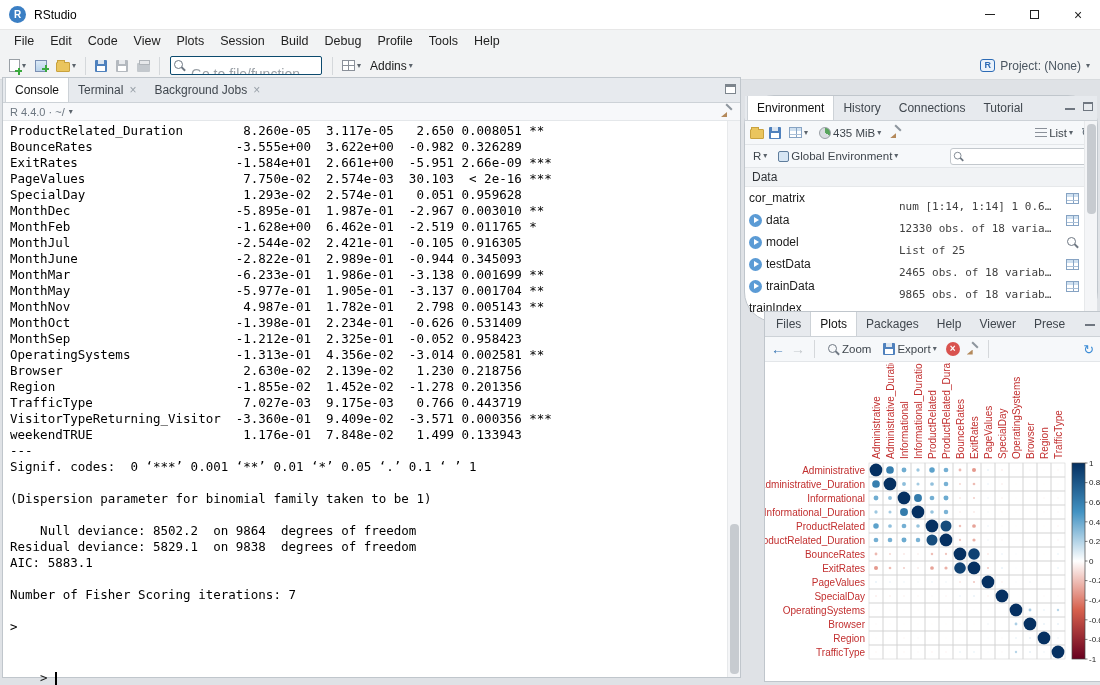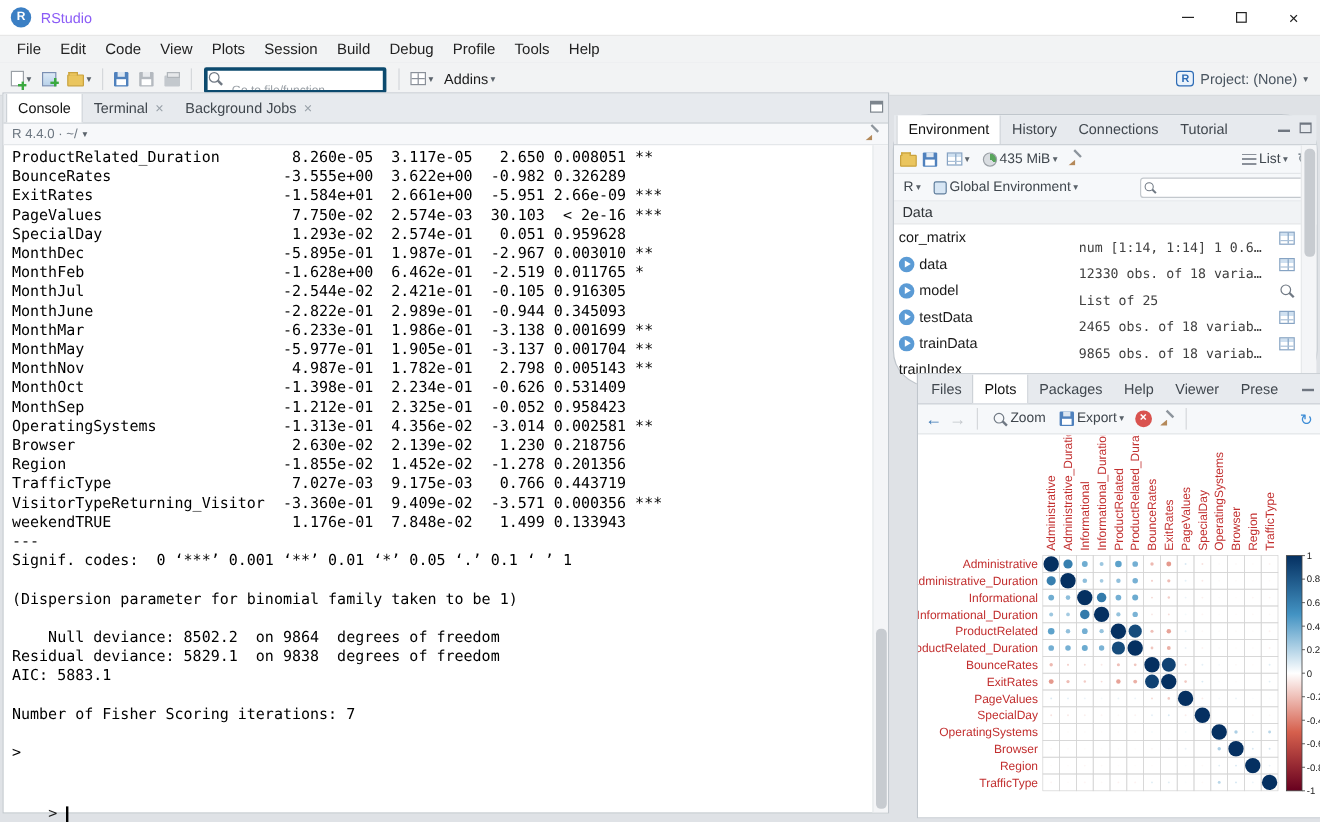--- a/index.html
+++ b/index.html
@@ -2,21 +2,21 @@
 <html><head>
 <meta charset="utf-8">
 <style>
   *{box-sizing:border-box;margin:0;padding:0;}
   html,body{width:1100px;height:685px;}
   body{position:relative;overflow:hidden;background:#dfe2e6;font-family:"Liberation Sans",sans-serif;font-size:12px;color:#1a1a1a;}
 
   
   .titlebar{position:absolute;top:0;left:0;right:0;height:30px;background:#ffffff;border-bottom:1px solid #e7e7e7;display:flex;align-items:center;}
   .app-logo{width:17px;height:17px;border-radius:50%;background:#3b7fc4;color:#fff;font-size:10px;font-weight:bold;text-align:center;line-height:17px;margin-left:9px;}
-  .win-title{margin-left:8px;font-size:12px;color:#8b5cf6;}
+  .win-title{margin-left:8px;font-size:12px;color:#000000;}
   .win-controls{margin-left:auto;display:flex;height:30px;}
   .wbtn{width:44px;height:30px;display:flex;align-items:center;justify-content:center;font-size:14px;color:#222;}
   .i{display:inline-block;position:relative;}
   .i-minbar{width:10px;height:1px;background:#222;}
   .i-maxbox{width:9px;height:9px;border:1px solid #222;}
 
   
   .menubar{position:absolute;top:30px;left:0;right:0;height:22px;background:#f2f3f4;display:flex;align-items:center;padding-left:6px;}
   .menu-item{padding:3px 8px;color:#222;font-size:12.5px;}
   .toolbar{position:absolute;top:52px;left:0;right:0;height:28px;background:#f2f3f4;border-bottom:1px solid #d8dbde;display:flex;align-items:center;gap:3px;padding:0 6px;}
@@ -38,21 +38,21 @@
   .i-floppy.gray::before{background:#e8eaed;}
   .i-print{width:13px;height:9px;background:#c3c8cd;border-radius:1px;margin-top:3px;}
   .i-print::before{content:"";position:absolute;top:-3px;left:2px;width:9px;height:3px;background:#e6e8ea;border:1px solid #b0b5ba;}
   .i-mag{width:13px;height:13px;}
   .i-mag::before{content:"";position:absolute;left:1px;top:1px;width:7px;height:7px;border:1.5px solid #6f7883;border-radius:50%;}
   .i-mag::after{content:"";position:absolute;left:8px;top:9px;width:5px;height:1.5px;background:#6f7883;transform:rotate(45deg);}
   .i-panes{width:13px;height:11px;border:1px solid #8a9099;background:#fff;}
   .i-panes::before{content:"";position:absolute;left:5px;top:0;bottom:0;width:1px;background:#8a9099;}
   .i-panes::after{content:"";position:absolute;left:0;right:0;top:4px;height:1px;background:#8a9099;}
   .goto-box{position:relative;width:152px;height:19px;margin:0 4px;}
-  .goto-box input{width:100%;height:100%;border:3px solid #0c4a6e;border-radius:2px;padding:16px 4px 0 20px;font-size:10px;color:#333;background:#fff;font-family:"Liberation Sans",sans-serif;}
+  .goto-box input{width:100%;height:100%;border:1px solid #0c4a6e;border-radius:2px;padding:16px 4px 0 20px;font-size:14px;color:#333;background:#fff;font-family:"Liberation Sans",sans-serif;}
   .goto-box input::placeholder{color:#9aa0a6;}
   .goto-box .i-mag{position:absolute;left:3px;top:3px;}
   .project-chip{margin-left:auto;display:flex;align-items:center;gap:5px;color:#4a5560;font-size:12px;padding-right:4px;}
   .rbox{width:15px;height:13px;border:1.5px solid #2d6bb5;border-radius:3px;color:#2d6bb5;font-size:9px;font-weight:bold;text-align:center;line-height:11px;background:#eaf2fb;}
 
   
   .pane{position:absolute;background:#fff;border:1px solid #c0c6cc;}
   #left-pane{left:2px;top:77px;width:739px;height:601px;}
   #env-pane{left:744px;top:95px;width:354px;height:227px;border-radius:30px;}
   #plots-pane{left:764px;top:311px;width:354px;height:371px;}

